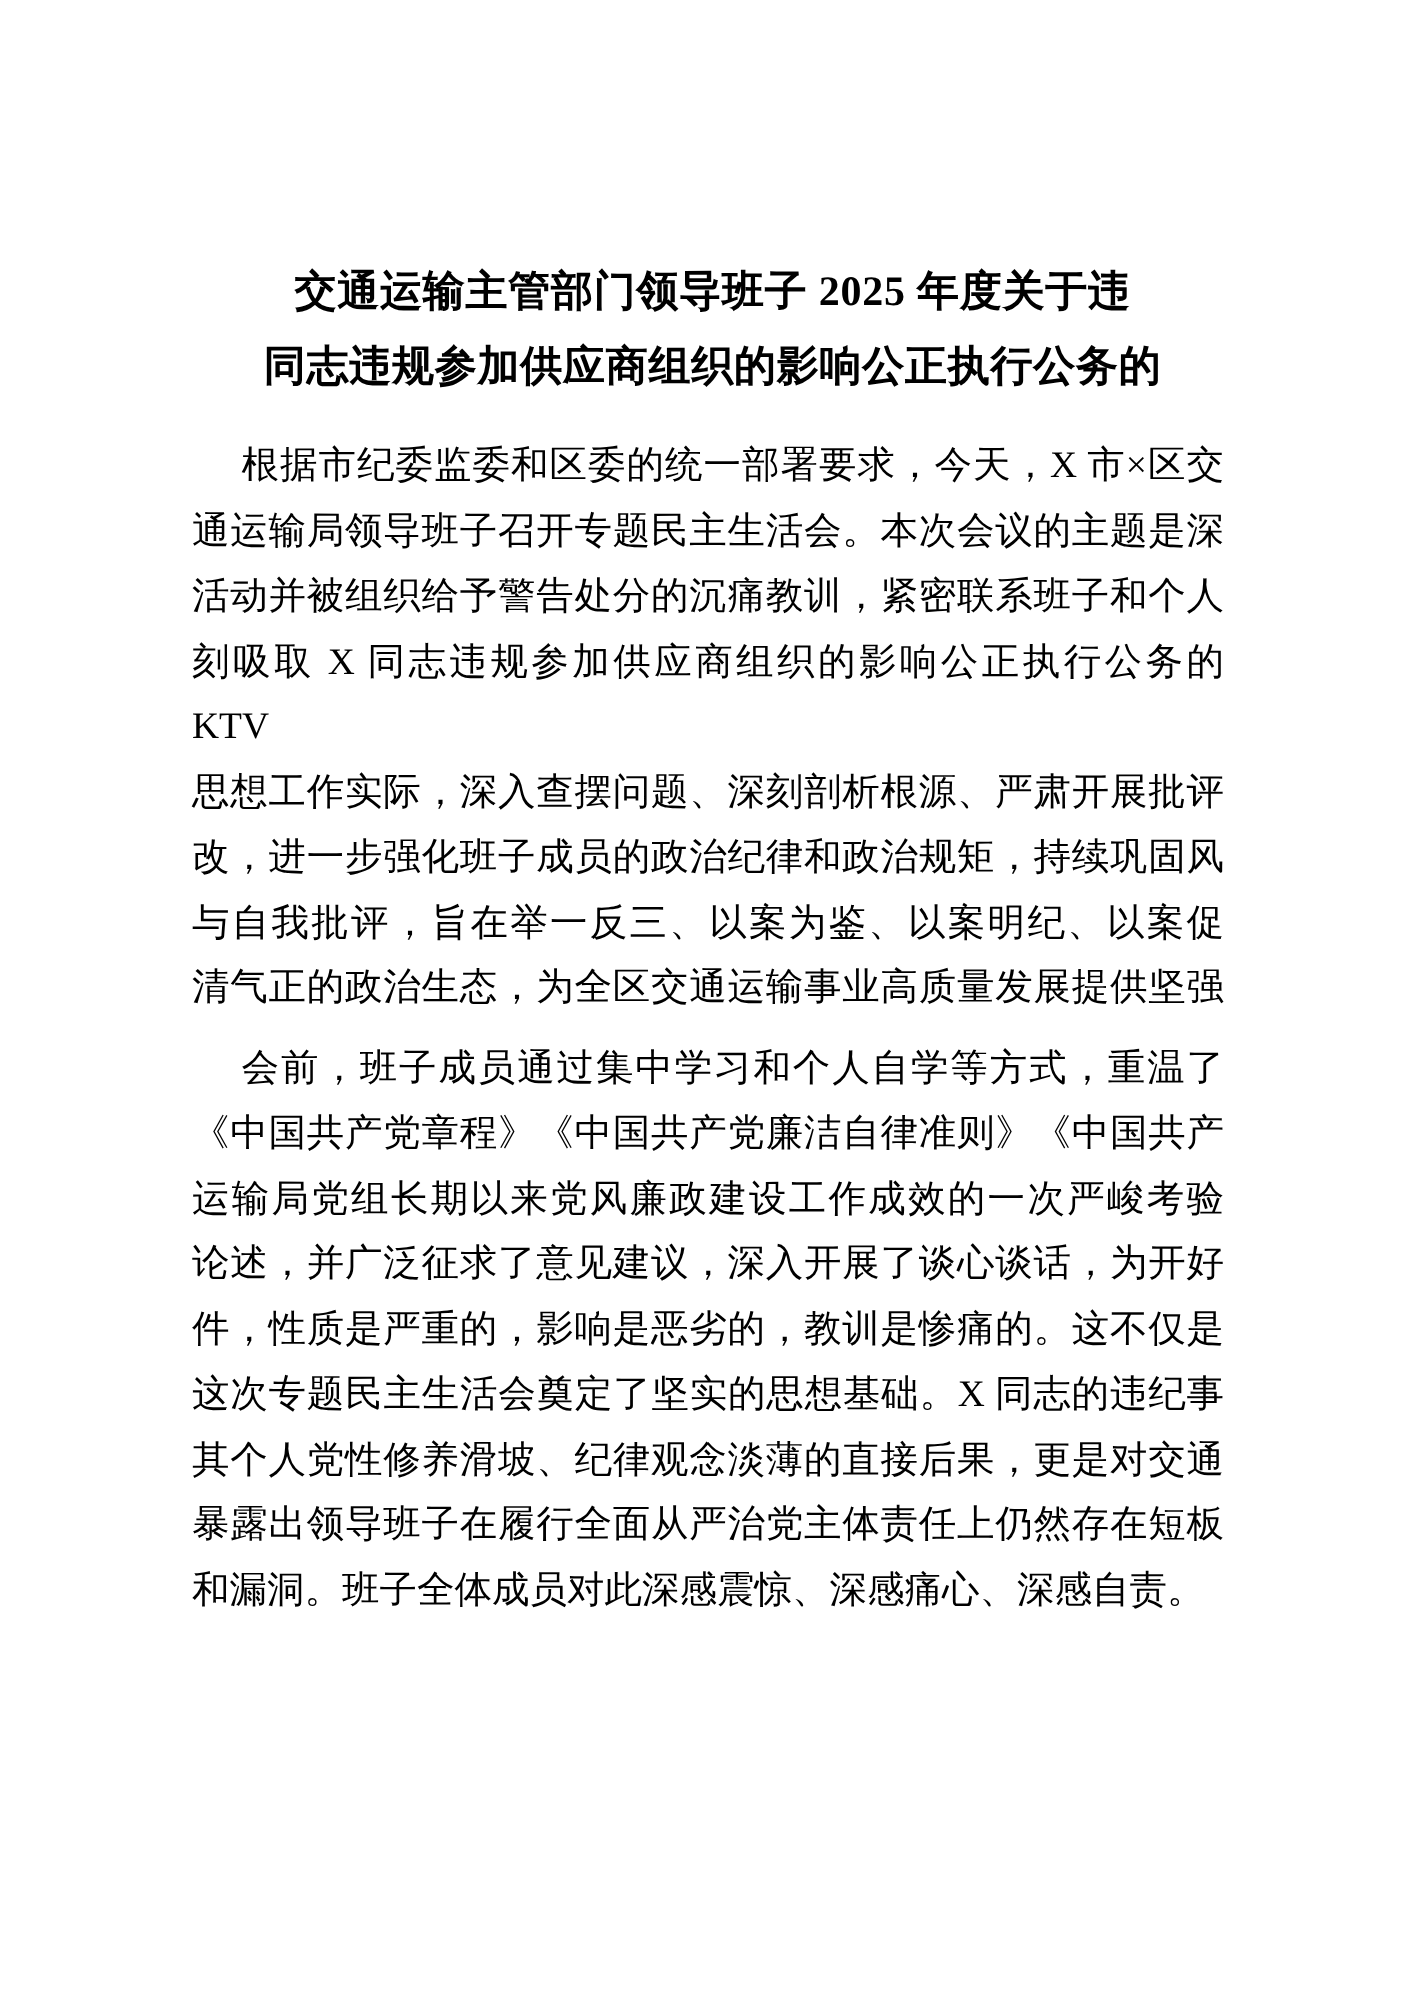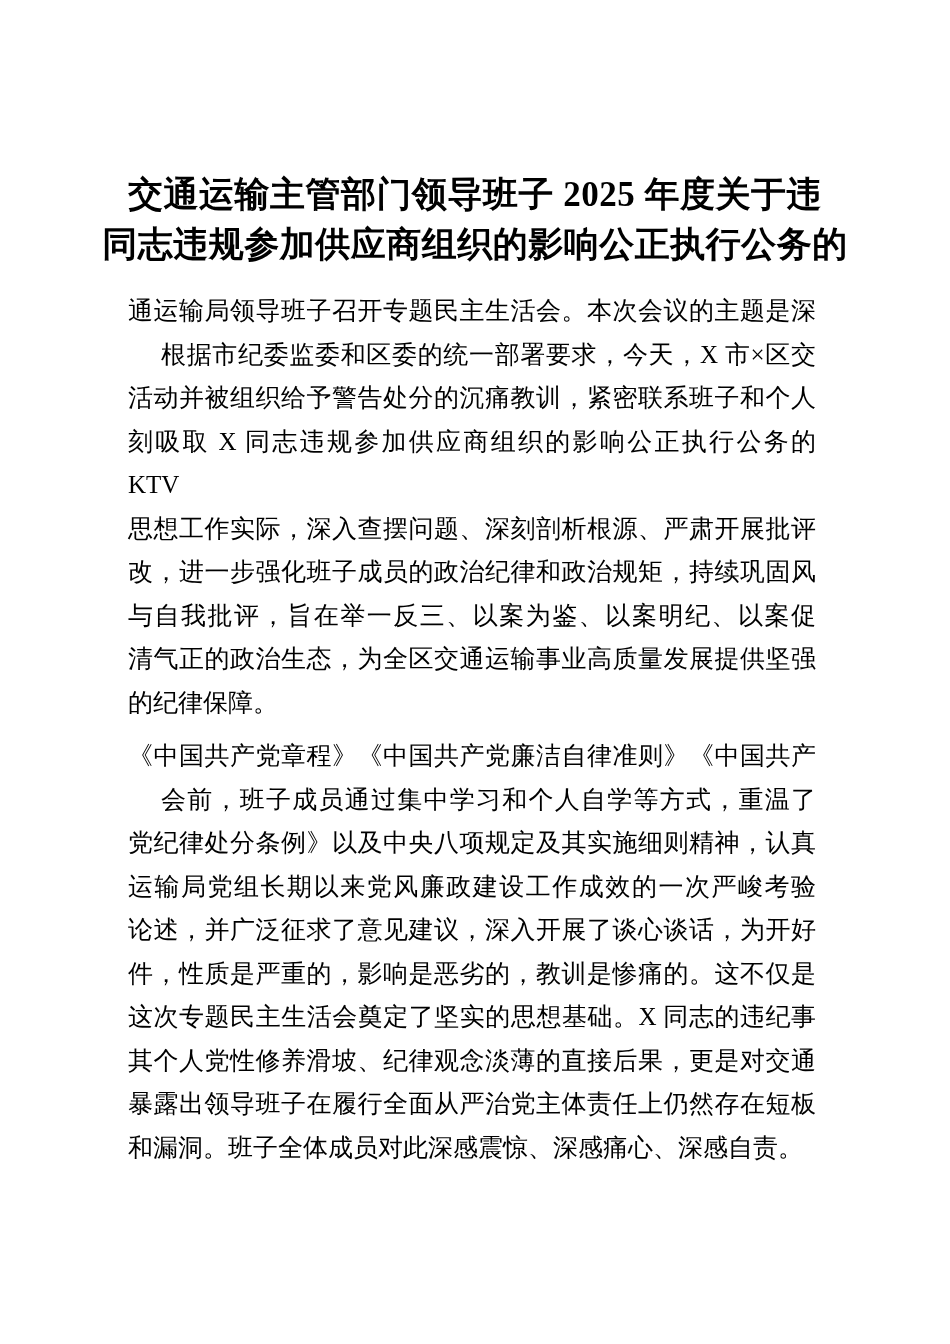--- a/index.html
+++ b/index.html
@@ -19,21 +19,21 @@
     height: 1344px;
     box-sizing: border-box;
     padding-top: 170px;
     background: #ffffff;
   }
   .doc-title {
     width: 950px;
     text-align: center;
     font-family: "Liberation Serif", "DejaVu Serif", serif;
     font-weight: 700;
-    font-size: 35px;
+    font-size: 28px;
     line-height: 50px;
     letter-spacing: 0.5px;
     margin-bottom: 19px;
   }
   .title-line {
     white-space: nowrap;
   }
   .doc-body {
     width: 688px;
     margin-left: 128px;
@@ -62,34 +62,32 @@
 </head>
 <body>
 
 <div class="page">
   <div class="doc-title">
       <div class="title-line">交通运输主管部门领导班子 2025 年度关于违</div>
       <div class="title-line">同志违规参加供应商组织的影响公正执行公务的</div>
     </div>
   <div class="doc-body">
       <div class="para">
+        <div class="line first">根据市纪委监委和区委的统一部署要求，今天，X 市×区交</div>
         <div class="line">通运输局领导班子召开专题民主生活会。本次会议的主题是深</div>
-        <div class="line first">根据市纪委监委和区委的统一部署要求，今天，X 市×区交</div>
         <div class="line">活动并被组织给予警告处分的沉痛教训，紧密联系班子和个人</div>
         <div class="line">刻吸取 X 同志违规参加供应商组织的影响公正执行公务的 KTV</div>
         <div class="line">思想工作实际，深入查摆问题、深刻剖析根源、严肃开展批评</div>
         <div class="line">改，进一步强化班子成员的政治纪律和政治规矩，持续巩固风</div>
         <div class="line">与自我批评，旨在举一反三、以案为鉴、以案明纪、以案促</div>
         <div class="line">清气正的政治生态，为全区交通运输事业高质量发展提供坚强</div>
-        <div class="line last">的纪律保障。</div>
       </div>
       <div class="para">
+        <div class="line first">会前，班子成员通过集中学习和个人自学等方式，重温了</div>
         <div class="line">《中国共产党章程》《中国共产党廉洁自律准则》《中国共产</div>
-        <div class="line first">会前，班子成员通过集中学习和个人自学等方式，重温了</div>
-        <div class="line">党纪律处分条例》以及中央八项规定及其实施细则精神，认真</div>
         <div class="line">运输局党组长期以来党风廉政建设工作成效的一次严峻考验</div>
         <div class="line">论述，并广泛征求了意见建议，深入开展了谈心谈话，为开好</div>
         <div class="line">件，性质是严重的，影响是恶劣的，教训是惨痛的。这不仅是</div>
         <div class="line">这次专题民主生活会奠定了坚实的思想基础。X 同志的违纪事</div>
         <div class="line">其个人党性修养滑坡、纪律观念淡薄的直接后果，更是对交通</div>
         <div class="line">暴露出领导班子在履行全面从严治党主体责任上仍然存在短板</div>
         <div class="line last">和漏洞。班子全体成员对此深感震惊、深感痛心、深感自责。</div>
       </div>
     </div>
 </div>

